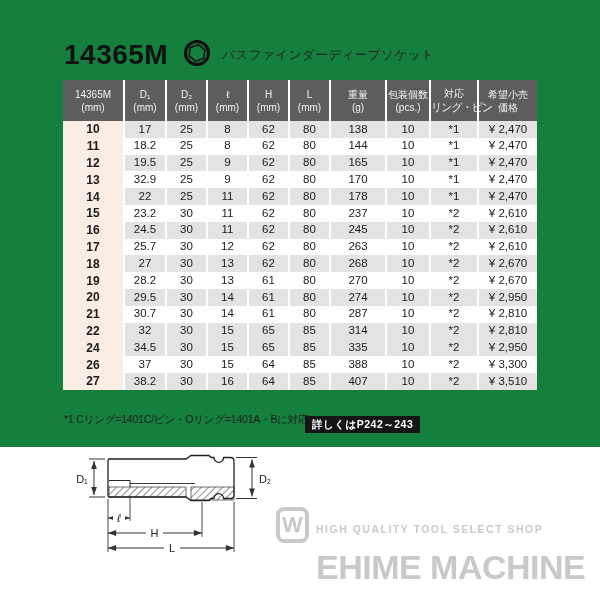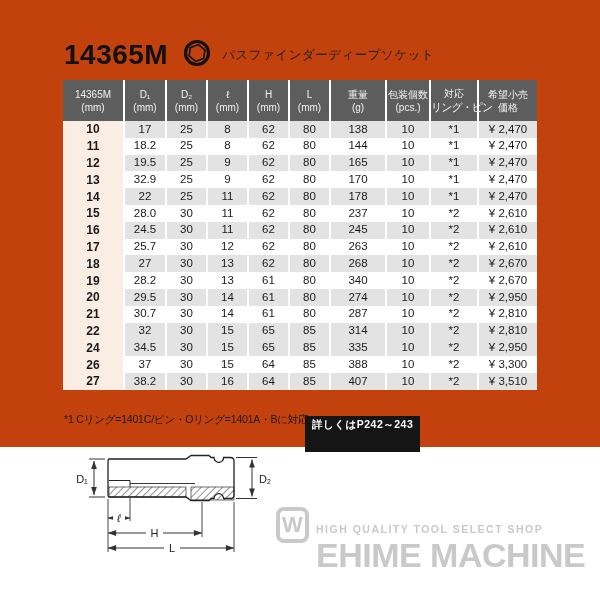--- a/index.html
+++ b/index.html
@@ -4,21 +4,21 @@
 <style>
   * { margin: 0; padding: 0; box-sizing: border-box; }
   html, body { width: 600px; height: 600px; }
   body {
     font-family: "Liberation Sans", "DejaVu Sans", sans-serif;
     background: #ffffff;
     overflow: hidden;
     position: relative;
     color: #1a1a1a;
   }
-  .sheet { position: relative; width: 600px; height: 447px; background: #c2410c; }
+  .sheet { position: relative; width: 600px; height: 447px; background: #15803d; }
 
   
   .title-row {
     position: absolute; left: 64px; top: 38px;
     display: flex; align-items: center; height: 34px;
   }
   .model-no { font-size: 28px; font-weight: bold; color: #111; letter-spacing: 0.5px; }
   .hex-icon { margin-left: 14px; margin-right: 10px; }
   .product-name { font-size: 12.5px; color: #222; letter-spacing: 0.5px; }
 
@@ -49,42 +49,42 @@
 
   
   .footnotes {
     position: absolute; left: 64px; top: 412px;
     font-size: 10.5px; line-height: 1.45; color: #1a1a1a; letter-spacing: -0.2px;
   }
   .detail-badge {
     position: absolute; left: 305px; top: 416px;
     background: #151515; color: #fff;
     font-size: 10.5px; font-weight: bold; letter-spacing: 0.5px;
-    padding: 2px 7px 20px;
+    padding: 2px 7px 1px;
   }
 
   
   .diagram { position: absolute; left: 45px; top: 452px; }
   .diagram text { font-size: 11px; fill: #222; }
 
   
   .watermark {
     position: absolute; left: 276px; top: 501px;
     display: flex; align-items: flex-start;
     color: #c9c9c9; white-space: nowrap;
   }
   .wm-logo {
     width: 33px; height: 36px; margin-top: 6px;
     border: 4px solid #c9c9c9; border-radius: 8px;
     display: flex; align-items: center; justify-content: center;
     font-weight: bold; font-size: 22px; line-height: 1; color: #c9c9c9;
   }
   .wm-text { margin-left: 7px; }
   .wm-tagline { font-size: 10.5px; font-weight: bold; letter-spacing: 1.5px; margin-top: 22px; }
-  .wm-brand { font-size: 34px; font-weight: bold; letter-spacing: -0.5px; margin-top: 1px; }
+  .wm-brand { font-size: 34px; font-weight: bold; letter-spacing: -0.5px; margin-top: 13px; }
 </style>
 </head>
 <body>
 
 <div class="sheet">
 
   <div class="title-row">
     <span class="model-no">14365M</span>
     <span class="hex-icon">
       <svg viewBox="0 0 30 30" width="30" height="30">
@@ -208,21 +208,21 @@
       <td>11</td>
       <td>62</td>
       <td>80</td>
       <td>178</td>
       <td>10</td>
       <td>*1</td>
       <td>¥ 2,470</td>
     </tr>
         <tr>
       <td class="c-size">15</td>
-      <td>28.0</td>
+      <td>23.2</td>
       <td>30</td>
       <td>11</td>
       <td>62</td>
       <td>80</td>
       <td>237</td>
       <td>10</td>
       <td>*2</td>
       <td>¥ 2,610</td>
     </tr>
         <tr class="stripe">
@@ -261,21 +261,21 @@
       <td>*2</td>
       <td>¥ 2,670</td>
     </tr>
         <tr>
       <td class="c-size">19</td>
       <td>28.2</td>
       <td>30</td>
       <td>13</td>
       <td>61</td>
       <td>80</td>
-      <td>340</td>
+      <td>270</td>
       <td>10</td>
       <td>*2</td>
       <td>¥ 2,670</td>
     </tr>
         <tr class="stripe">
       <td class="c-size">20</td>
       <td>29.5</td>
       <td>30</td>
       <td>14</td>
       <td>61</td>

